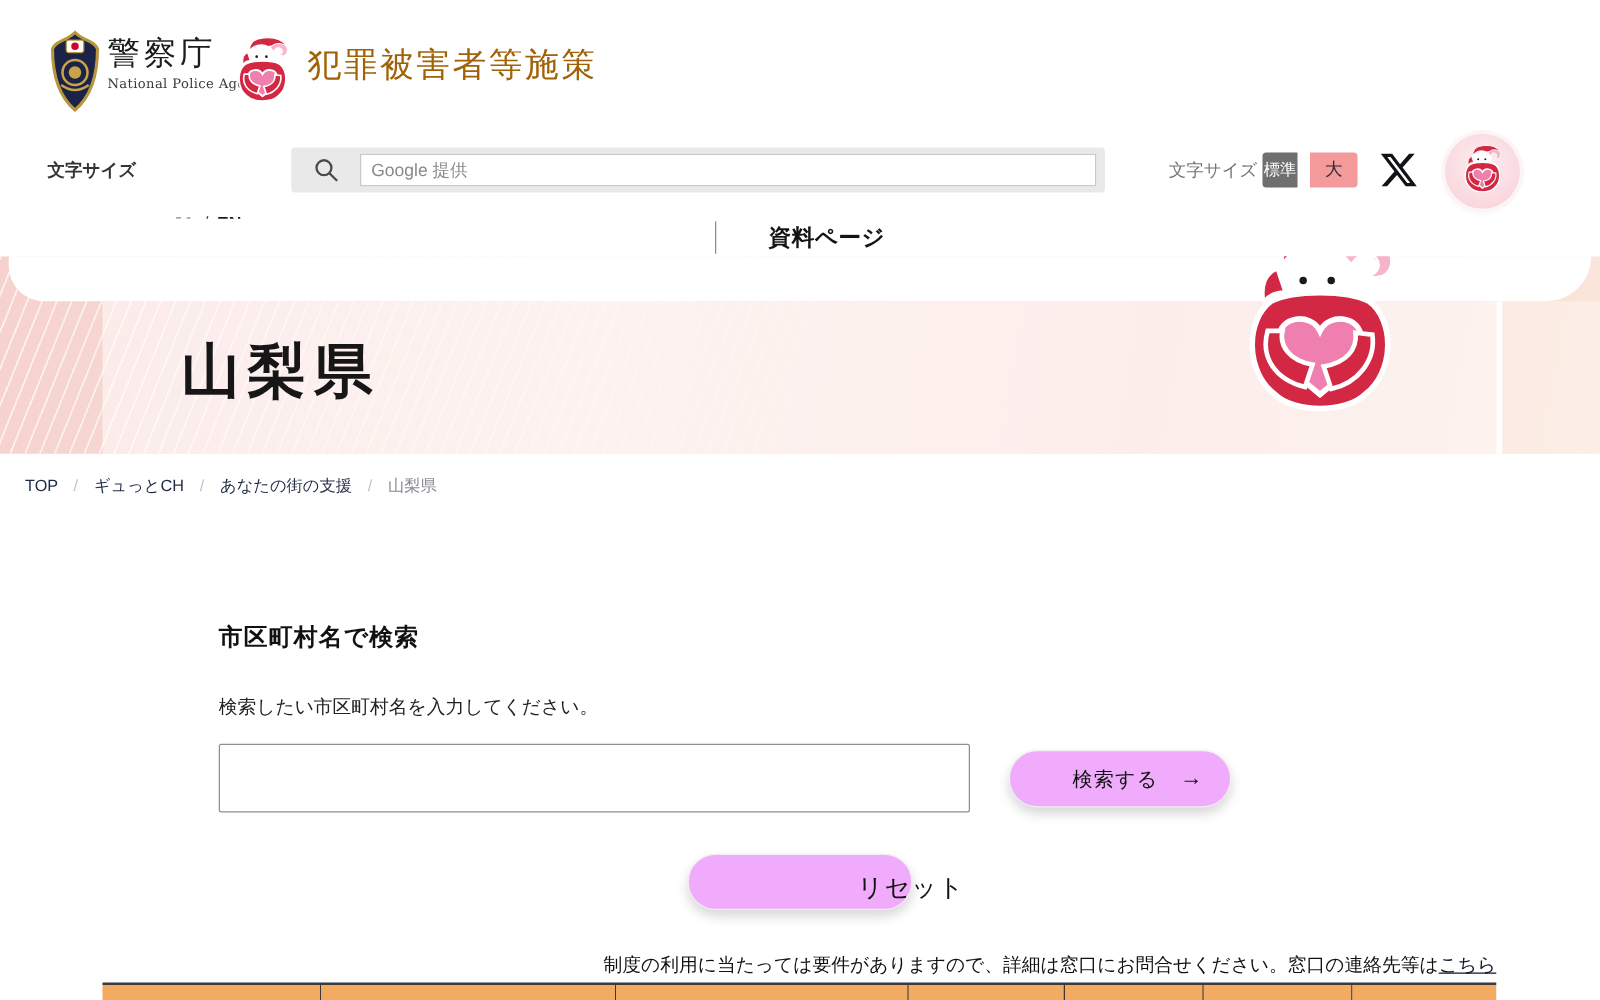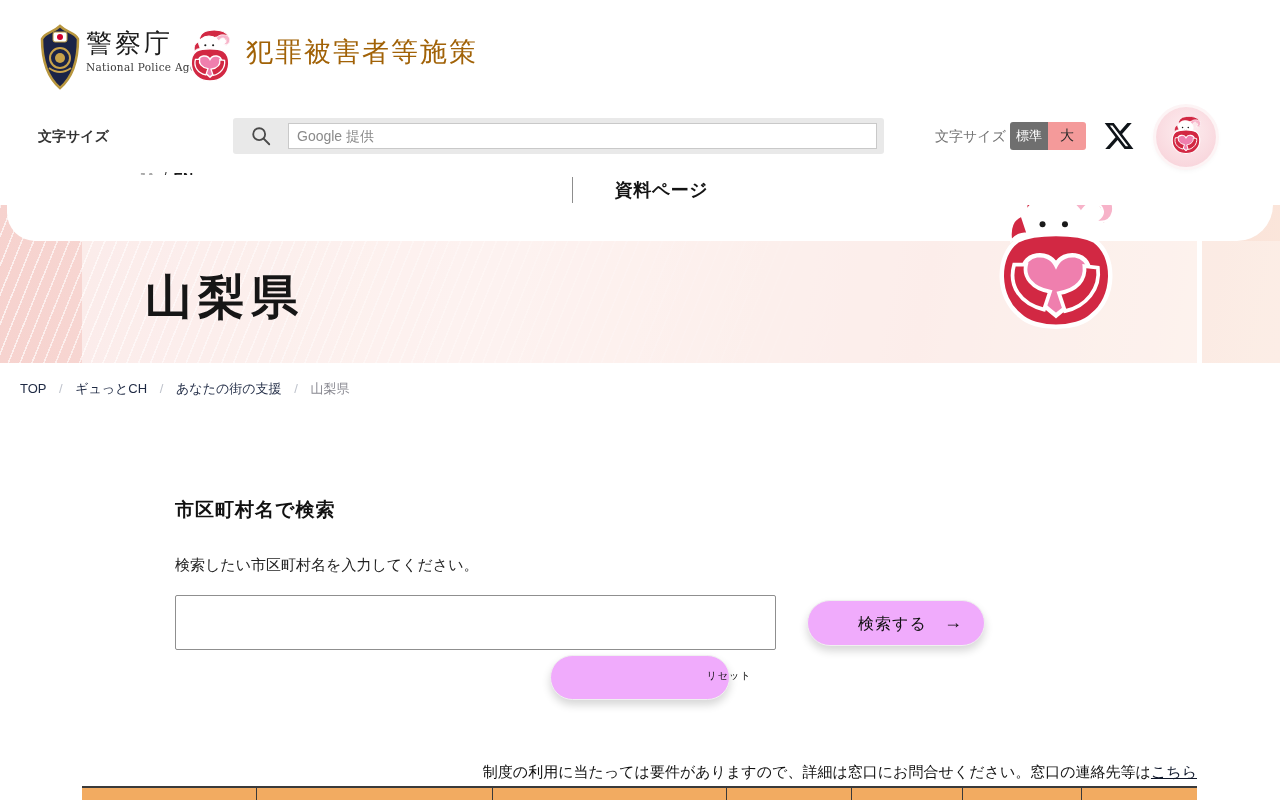--- a/index.html
+++ b/index.html
@@ -28,21 +28,21 @@
   .lang .en { color:#1c1c1c; font-weight:700; cursor:pointer; }
   .gsearch { position:absolute; left:233px; top:18px; width:651px; height:36px; background:#e9e9e9; border-radius:3px; }
   .gsearch .mag { position:absolute; left:17px; top:7px; width:22px; height:22px; }
   .gsearch input {
     position:absolute; left:55px; top:5px; width:589px; height:26px;
     border:1px solid #c9c9c9; background:#fff; font-size:14px; padding:0 8px;
     font-family:"Liberation Sans",sans-serif; color:#333; outline:none;
   }
   .gsearch input::placeholder { color:#8a8a8a; }
   .fs-label { position:absolute; left:935px; top:28px; font-size:14px; color:#737373; }
-  .fs-standard { position:absolute; left:1010px; top:22px; width:38px; height:28px; border:none; border-radius:3px 0 0 3px; font-size:13px; color:#fff; cursor:pointer; font-family:"Liberation Sans",sans-serif; }
+  .fs-standard { position:absolute; left:1010px; top:22px; width:28px; height:28px; border:none; border-radius:3px 0 0 3px; font-size:13px; color:#fff; cursor:pointer; font-family:"Liberation Sans",sans-serif; }
   .fs-large { position:absolute; left:1048px; top:22px; width:38px; height:28px; border:none; border-radius:0 3px 3px 0; font-size:14px; color:#2b2b2b; cursor:pointer; font-family:"Liberation Sans",sans-serif; }
   .x-link { position:absolute; left:1103px; top:20px; width:32px; height:32px; cursor:pointer; }
   .mascot-badge {
     position:absolute; left:1156px; top:7px; width:60px; height:60px; border-radius:50%;
     background:radial-gradient(circle at 50% 40%, #fdeef0 0%, #f9d8de 70%, #f6ccd5 100%);
     box-shadow:0 0 0 3px #fdf4f5, 0 2px 6px rgba(0,0,0,.08); cursor:pointer;
   }
   .mascot-badge svg { position:absolute; left:11px; top:6px; width:38px; height:46px; }
 
   
@@ -75,21 +75,21 @@
   
   .sec-heading { position:absolute; top:497px; left:175px; font-size:19px; font-weight:600; color:#111; letter-spacing:1px; }
   .sec-desc { position:absolute; top:556px; left:175px; font-size:15px; color:#222;text-align:right; }
   .muni-input { position:absolute; top:595px; left:175px; width:601px; height:55px; border:1px solid #8f8f8f; border-radius:2px;
     background:#fff; font-size:17px; padding:0 14px; font-family:"Liberation Sans",sans-serif; outline:none; }
   .pill-btn { position:absolute; background:#f0abfc; border:1px solid #f0f0f0; border-radius:23px; cursor:pointer;
     box-shadow:0 5px 9px rgba(0,0,0,.16); font-family:Liberation Serif, serif; color:#111; }
   .search-btn { top:600px; left:807px; width:178px; height:46px; font-size:16px; }
   .search-btn .lbl { position:absolute; left:50px; top:13px; letter-spacing:1px; }
   .search-btn .arrow { position:absolute; right:22px; top:11px; font-size:18px; }
-  .reset-btn { top:655px; left:550px; width:180px; height:45px; font-size:10px; }
+  .reset-btn { top:683px; left:550px; width:180px; height:45px; font-size:20px; }
   .reset-btn .lbl { position:absolute; width:100%; text-align:center; top:13px; letter-spacing:1px; }
 
   
   .notice { position:absolute; top:763px; left:0; width:1197px; text-align:right; font-size:15px; color:#111; z-index:3; }
   .notice a { color:#2451c8; text-decoration:underline; cursor:pointer; }
   .bottom-table { position:absolute; top:786px; left:82px; width:1115px; height:14px; border-top:2px solid #3a3a3a; display:flex; z-index:3; }
   .bottom-table .cell { height:100%; border-right:1px solid #3a3a3a; }
   .bottom-table .cell:last-child { border-right:none; }
   .c1{width:175px}.c2{width:236px}.c3{width:234px}.c4{width:125px}.c5{width:111px}.c6{width:119px}.c7{width:115px}
 </style>

